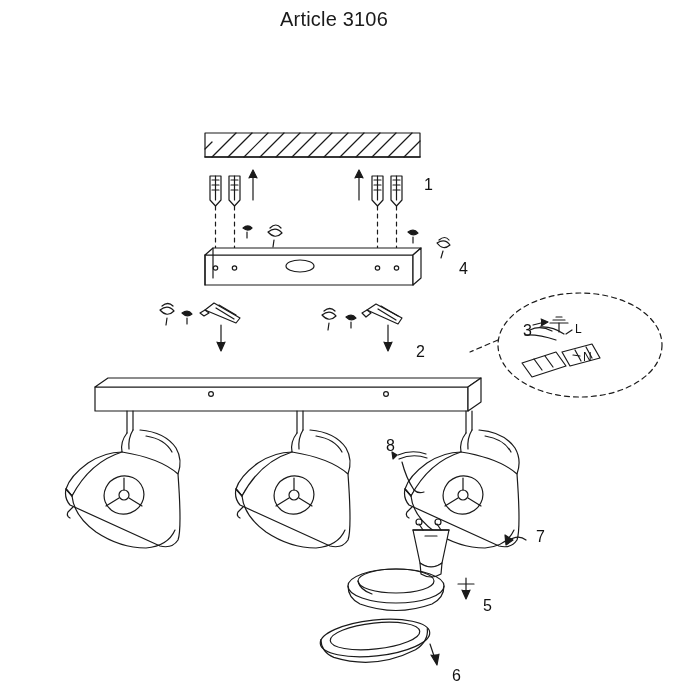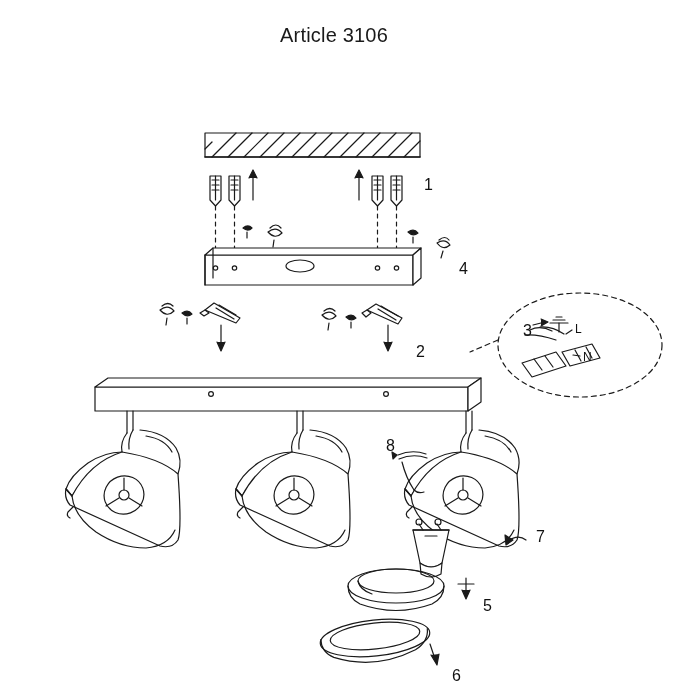--- a/index.html
+++ b/index.html
@@ -15,21 +15,21 @@
     position: relative;
     overflow: hidden;
   }
   #stage {
     position: relative;
     width: 700px;
     height: 700px;
   }
   #title {
     position: absolute;
-    top: 24px;
+    top: 8px;
     left: 0;
     width: 668px;
     text-align: center;
     font-size: 20px;
     letter-spacing: 0.2px;
     color: #1a1a1a;
   }
   svg.diagram {
     position: absolute;
     top: 0;

